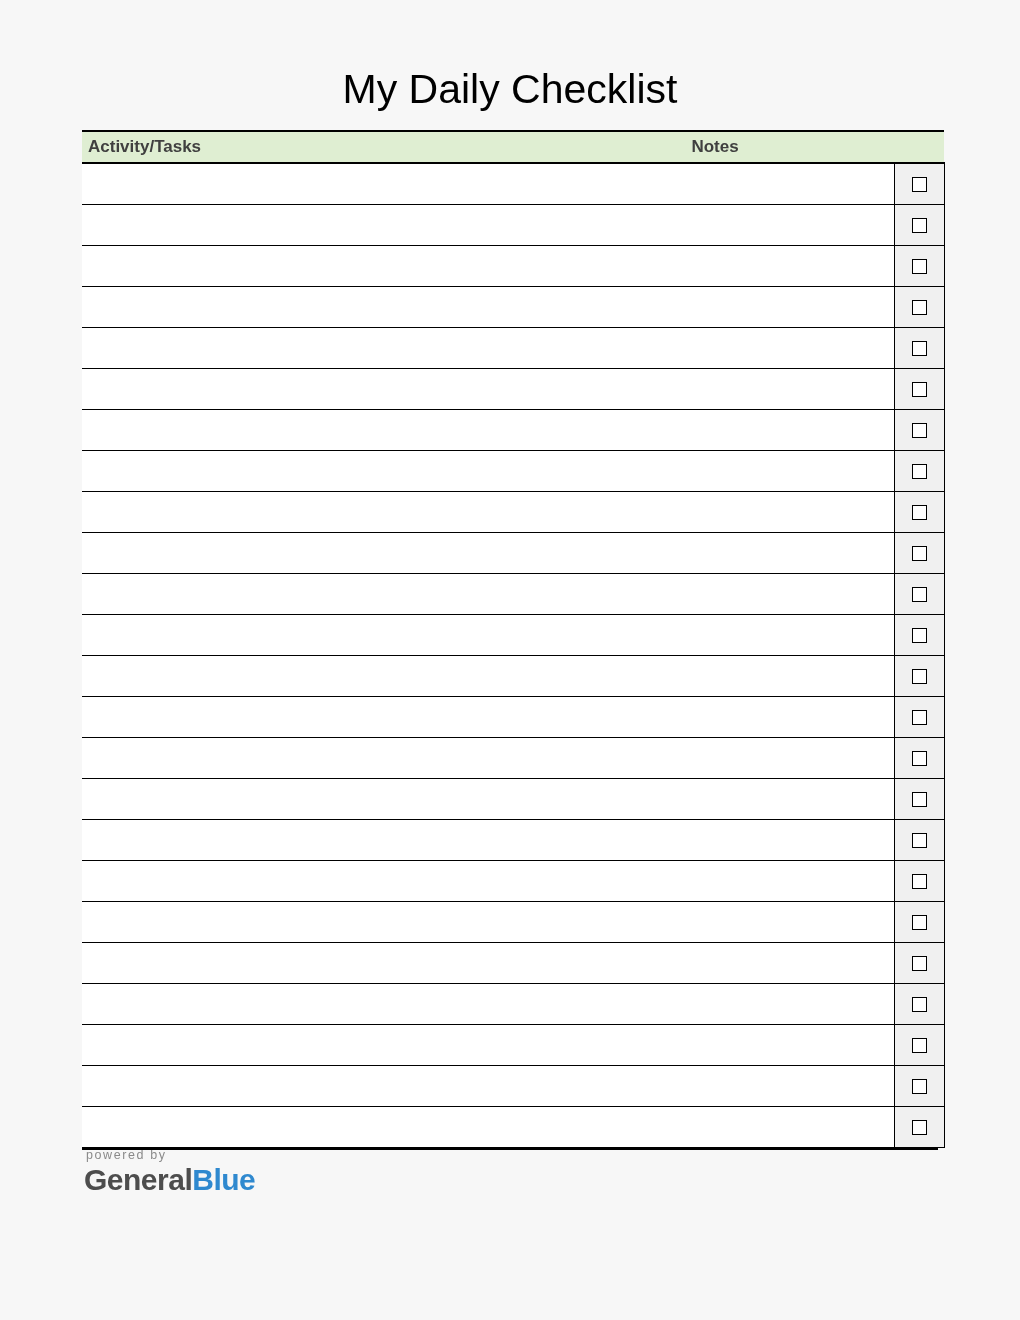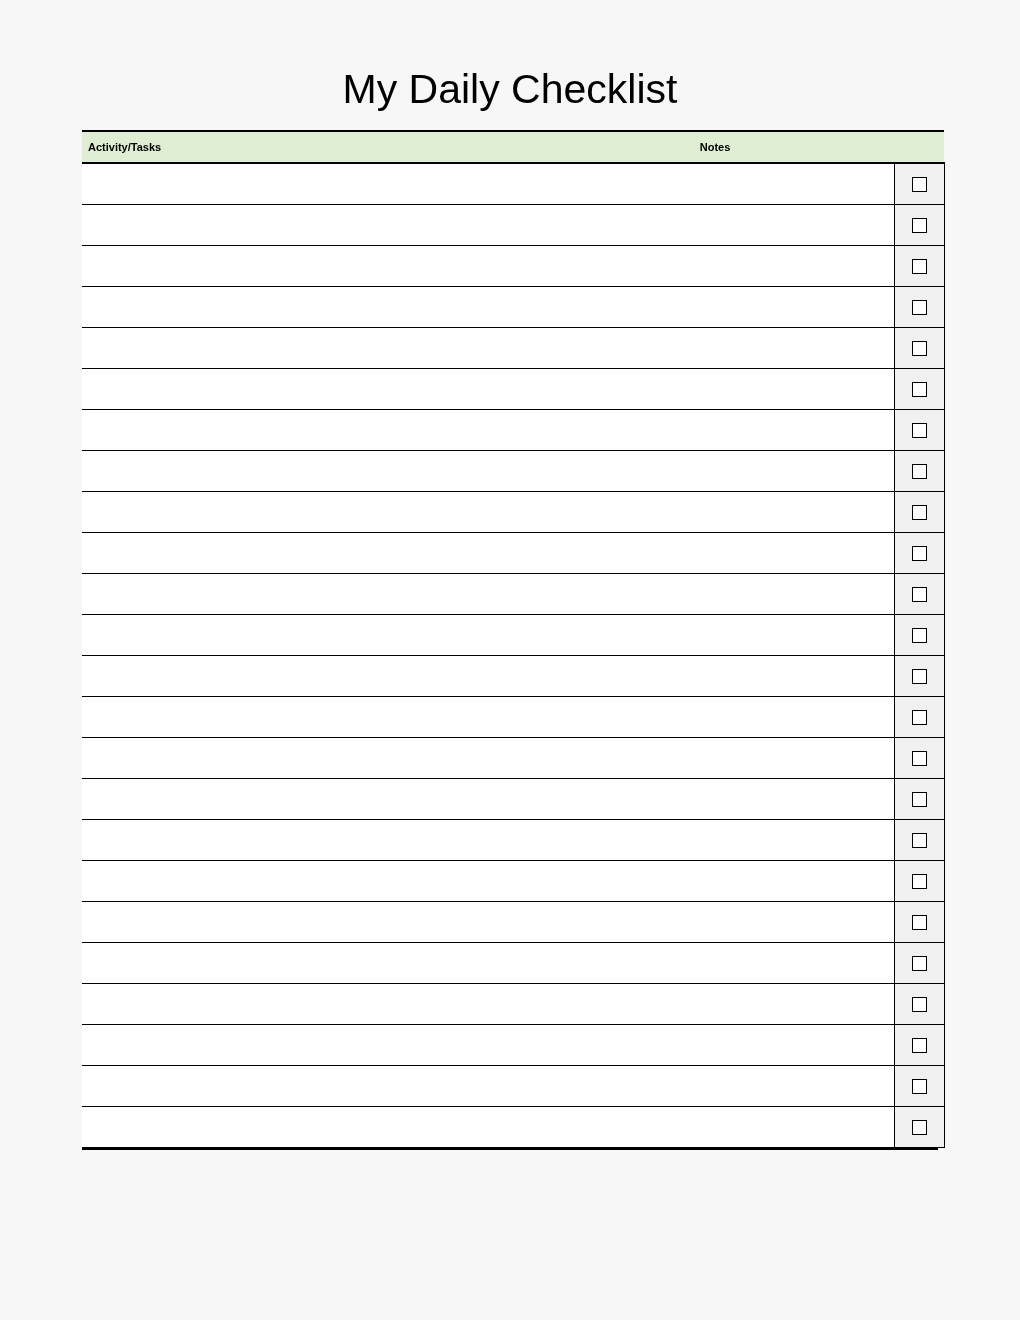--- a/index.html
+++ b/index.html
@@ -42,23 +42,23 @@
     table-layout: fixed;
   }
   .header-row {
     background: #dfeed2;
   }
   .header-row th {
     border-top: 2px solid #000000;
     border-bottom: 2px solid #000000;
     height: 30px;
     padding: 0;
-    font-size: 11px;
+    font-size: 17px;
     font-weight: bold;
-    color: #000000;
+    color: #404040;
   }
   th.col-activity {
     text-align: left;
     padding-left: 6px;
     width: 448px;
   }
   th.col-notes {
     width: 358px;
   }
   th.col-check {
@@ -234,14 +234,20 @@
           <tr class="body-row">
             <td class="cell-activity" colspan="2"></td>
             <td class="cell-check"><span class="checkbox"></span></td>
           </tr>
         </tbody>
     </table>
 
     <div class="table-bottom-edge"></div>
   </div>
 
+  <div class="footer">
+    <div class="powered-by">powered by</div>
+    <div class="brand">
+      <span class="general">General</span><span class="blue">Blue</span>
+    </div>
+  </div>
 
 </div>
 
 </body></html>

